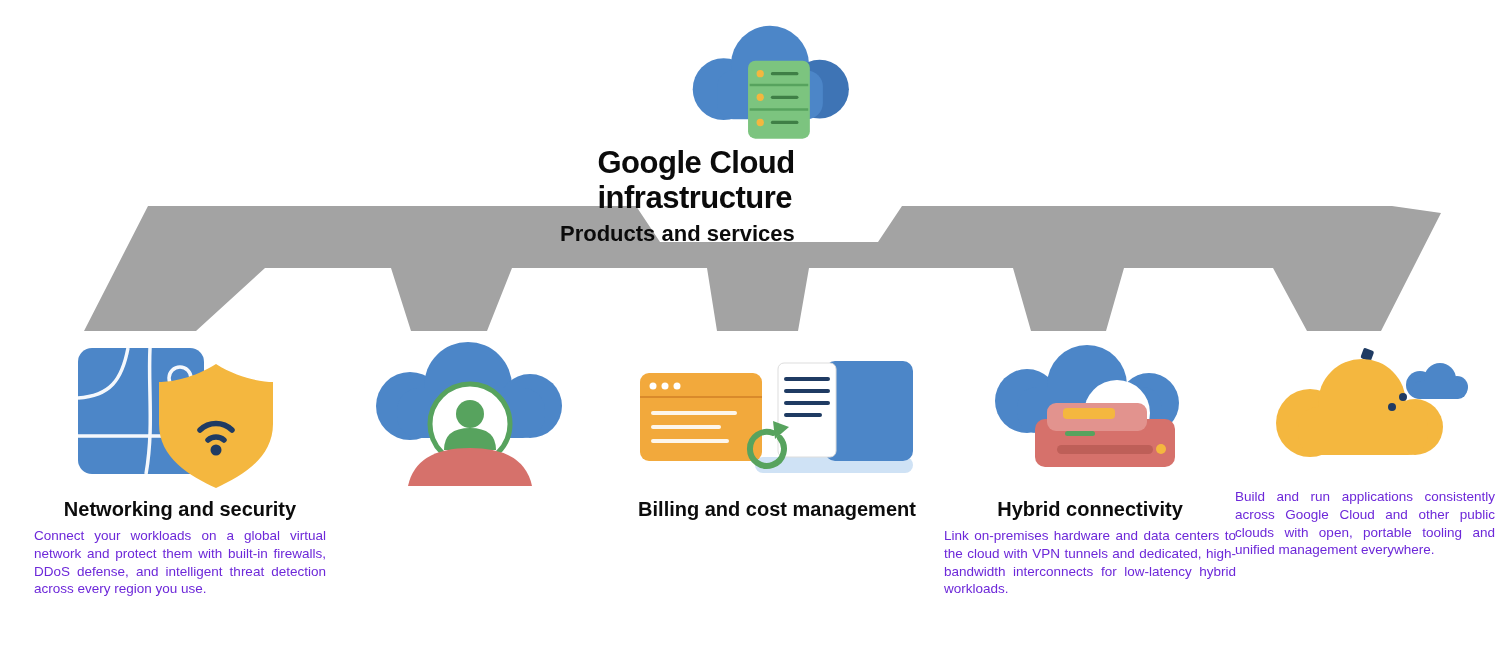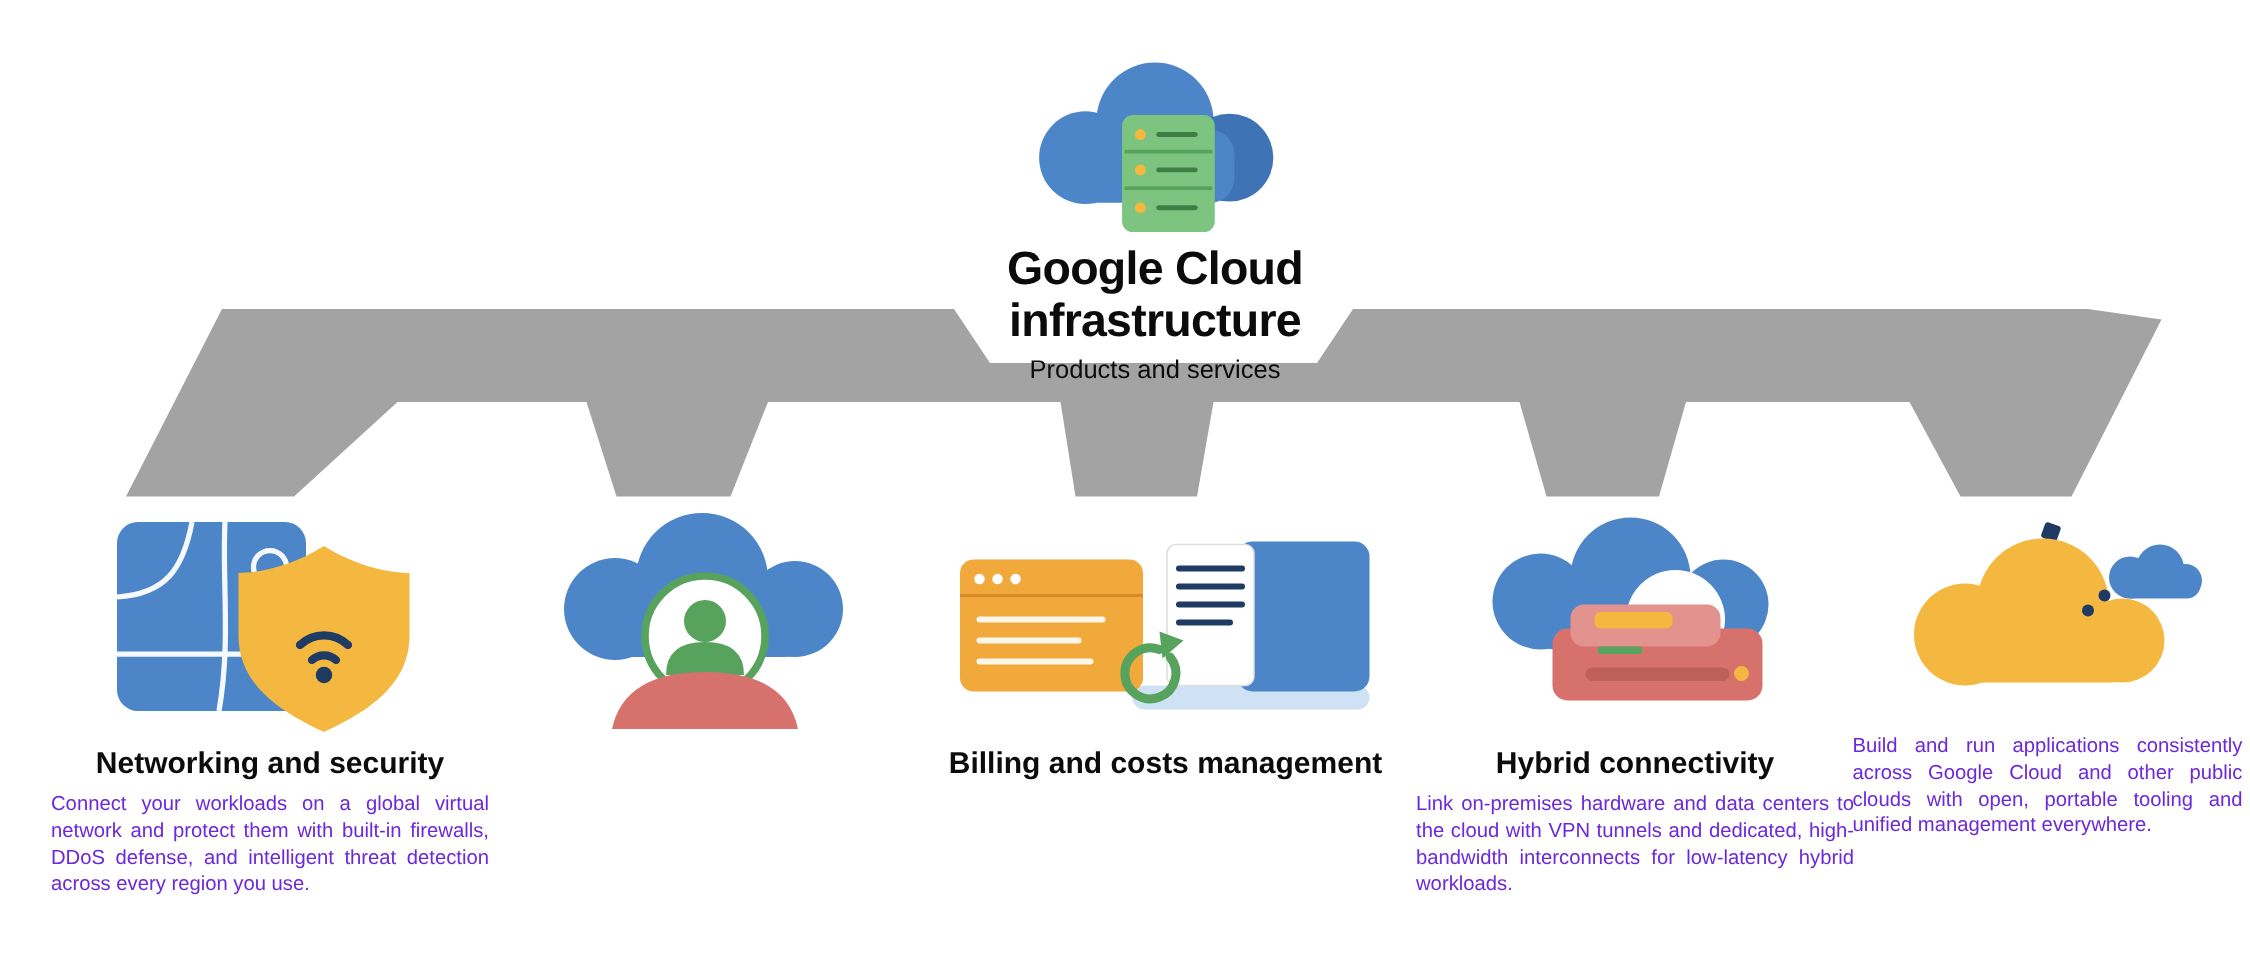--- a/index.html
+++ b/index.html
@@ -6,31 +6,31 @@
   .canvas{
     position:relative;
     width:1500px;height:651px;
     background:#ffffff;
     overflow:hidden;
     font-family:"Liberation Sans", sans-serif;
     color:#0f0f0f;
   }
   .abs{position:absolute;}
   #fan-svg{left:0;top:0;z-index:1;}
-  .top-group{left:560px;top:36px;width:420px;text-align:center;z-index:3;}
+  .top-group{left:560px;top:20px;width:420px;z-index:3;}
   .top-icon{display:block;margin:0 auto;}
   .root-title{
     margin:4px auto 0 auto;
     max-width:345px;
     font-size:31px;font-weight:bold;line-height:1.12;
     color:#0b0b0b;letter-spacing:-0.5px;
   }
   .root-tagline{
     margin-top:6px;
-    font-size:17px;font-weight:normal;color:#0b0b0b;
+    font-size:22px;font-weight:bold;color:#0b0b0b;
   }
   .branch{z-index:2;top:336px;margin-left:20px;}
   .branch .icon-wrap{height:152px;display:flex;align-items:flex-end;justify-content:center;}
   .branch h3{
     margin:10px 0 6px 0;
     font-size:20px;font-weight:bold;line-height:1.15;
     text-align:center;color:#0c0c0c;
   }
   .branch p{
     margin:0;
@@ -140,21 +140,21 @@
         <line x1="5" y1="54" x2="127" y2="54" stroke="#D98A2B" stroke-width="2"></line>
         <g stroke="#FFFFFF" stroke-width="4" stroke-linecap="round" opacity="0.9">
           <line x1="18" y1="70" x2="100" y2="70"></line>
           <line x1="18" y1="84" x2="84" y2="84"></line>
           <line x1="18" y1="98" x2="92" y2="98"></line>
         </g>
         <path d="M138,90 A17,17 0 1 0 145,95" fill="none" stroke="#57A35E" stroke-width="6" stroke-linecap="round"></path>
         <polygon points="138,78 154,84 140,96" fill="#57A35E"></polygon>
       </svg>
     </div>
-    <h3>Billing and costs management</h3>
+    <h3>Billing and cost management</h3>
   </div>
 
   <div class="abs branch" style="left:924px;width:292px;">
     <div class="icon-wrap">
       <svg width="250" height="145" viewBox="0 0 250 145" aria-hidden="true">
         <g fill="#4C86C8">
           <circle cx="62" cy="58" r="32"></circle>
           <circle cx="122" cy="42" r="40"></circle>
           <circle cx="184" cy="60" r="30"></circle>
           <rect x="52" y="44" width="145" height="46" rx="20"></rect>

